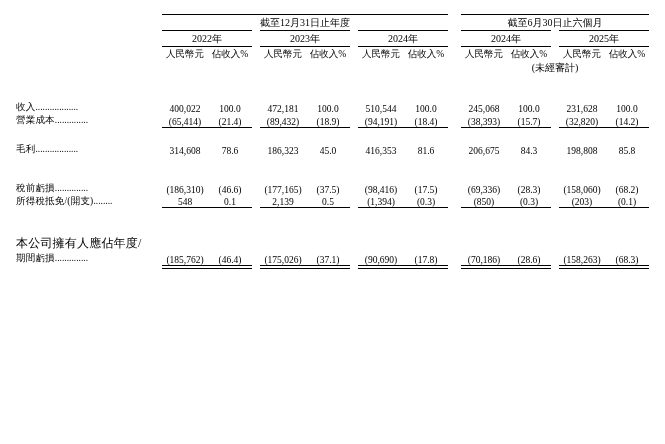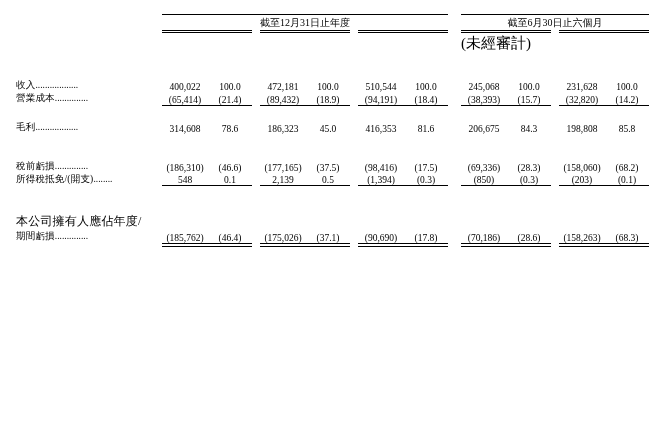--- a/index.html
+++ b/index.html
@@ -62,21 +62,22 @@
     padding-top: 5px;
     padding-bottom: 4px;
     font-size: 9.5px;
   }
   .note-row td {
     text-align: center;
     font-size: 9.5px;
     padding-top: 10px;
   }
   .note-row2 td {
-    font-size: 15px;
+    text-align: center;
+    font-size: 10px;
     padding-top: 12px;
   }
   .spacer td { height: 26px; }
   .spacer-sm td { height: 14px; }
 
   .label {
     white-space: nowrap;
     font-size: 12px;
     letter-spacing: 0.2px;
   }
@@ -135,34 +136,63 @@
           <td></td>
       <td colspan="2" class="hdr-line"></td>
           <td></td>
       <td colspan="2" class="hdr-line"></td>
           <td></td>
       <td colspan="2" class="hdr-line"></td>
           <td></td>
       <td colspan="2" class="hdr-line"></td>
     </tr>
 
-
-    <tr>
-      <td></td>
-      <td colspan="2" class="hdr-line"></td>
-          <td></td>
-      <td colspan="2" class="hdr-line"></td>
-          <td></td>
-      <td colspan="2" class="hdr-line"></td>
-          <td></td>
-      <td colspan="2" class="hdr-line"></td>
-          <td></td>
-      <td colspan="2" class="hdr-line"></td>
-    </tr>
-
+    <tr class="yr-head">
+      <td></td>
+      <td colspan="2" class="hdr-center">2022年</td>
+          <td></td>
+      <td colspan="2" class="hdr-center">2023年</td>
+          <td></td>
+      <td colspan="2" class="hdr-center">2024年</td>
+          <td></td>
+      <td colspan="2" class="hdr-center">2024年</td>
+          <td></td>
+      <td colspan="2" class="hdr-center">2025年</td>
+    </tr>
+
+    <tr>
+      <td></td>
+      <td colspan="2" class="hdr-line"></td>
+          <td></td>
+      <td colspan="2" class="hdr-line"></td>
+          <td></td>
+      <td colspan="2" class="hdr-line"></td>
+          <td></td>
+      <td colspan="2" class="hdr-line"></td>
+          <td></td>
+      <td colspan="2" class="hdr-line"></td>
+    </tr>
+
+    <tr class="sub-head">
+      <td></td>
+      <td class="hdr-center">人民幣元</td>
+      <td class="hdr-center">佔收入%</td>
+          <td></td>
+      <td class="hdr-center">人民幣元</td>
+      <td class="hdr-center">佔收入%</td>
+          <td></td>
+      <td class="hdr-center">人民幣元</td>
+      <td class="hdr-center">佔收入%</td>
+          <td></td>
+      <td class="hdr-center">人民幣元</td>
+      <td class="hdr-center">佔收入%</td>
+          <td></td>
+      <td class="hdr-center">人民幣元</td>
+      <td class="hdr-center">佔收入%</td>
+    </tr>
 
 
     <tr class="note-row2">
       <td></td>
       <td colspan="8"></td>
       <td></td>
       <td colspan="5">(未經審計)</td>
     </tr>
 
     <tr class="spacer">

